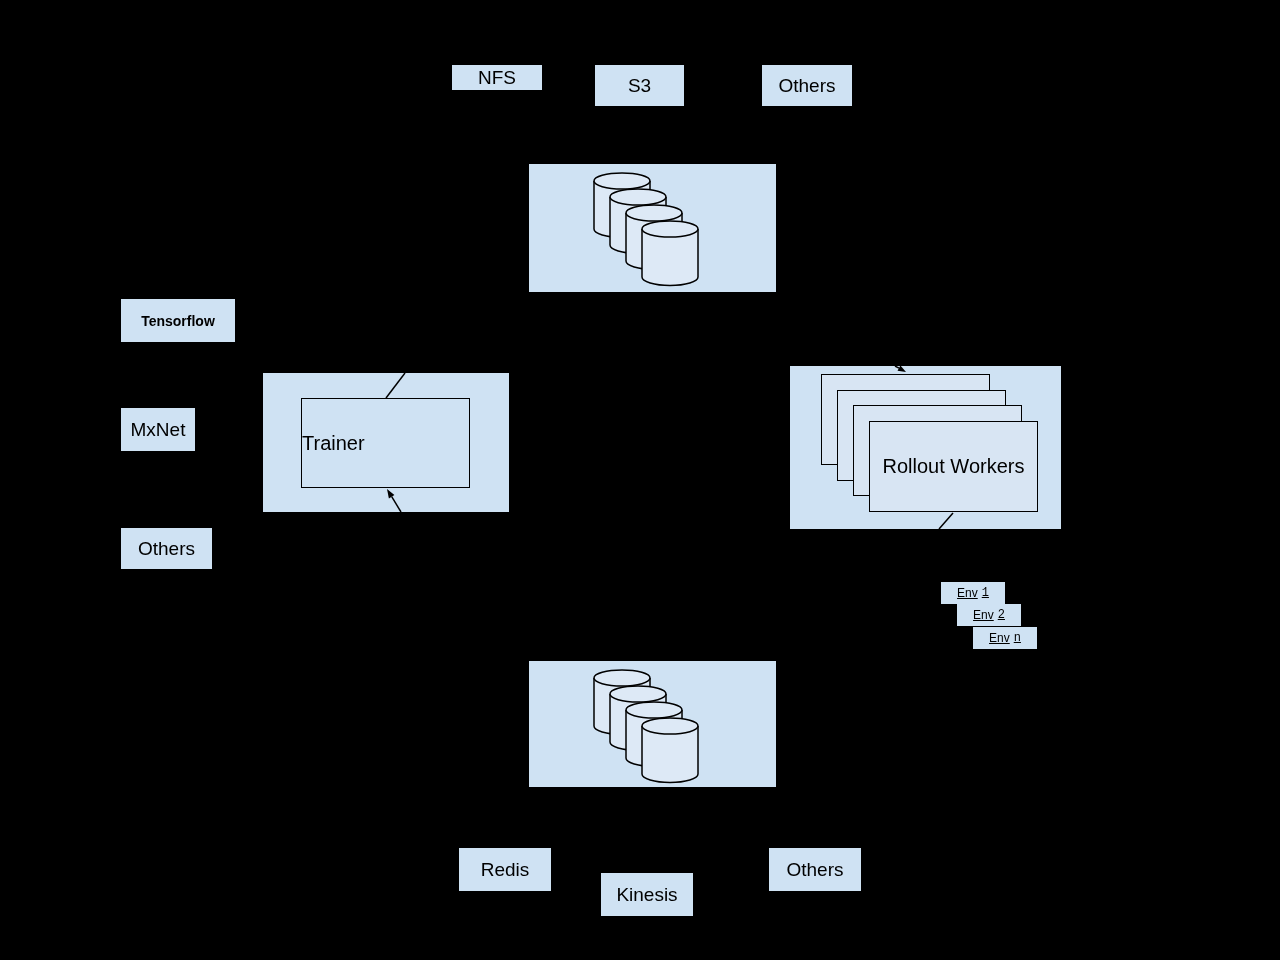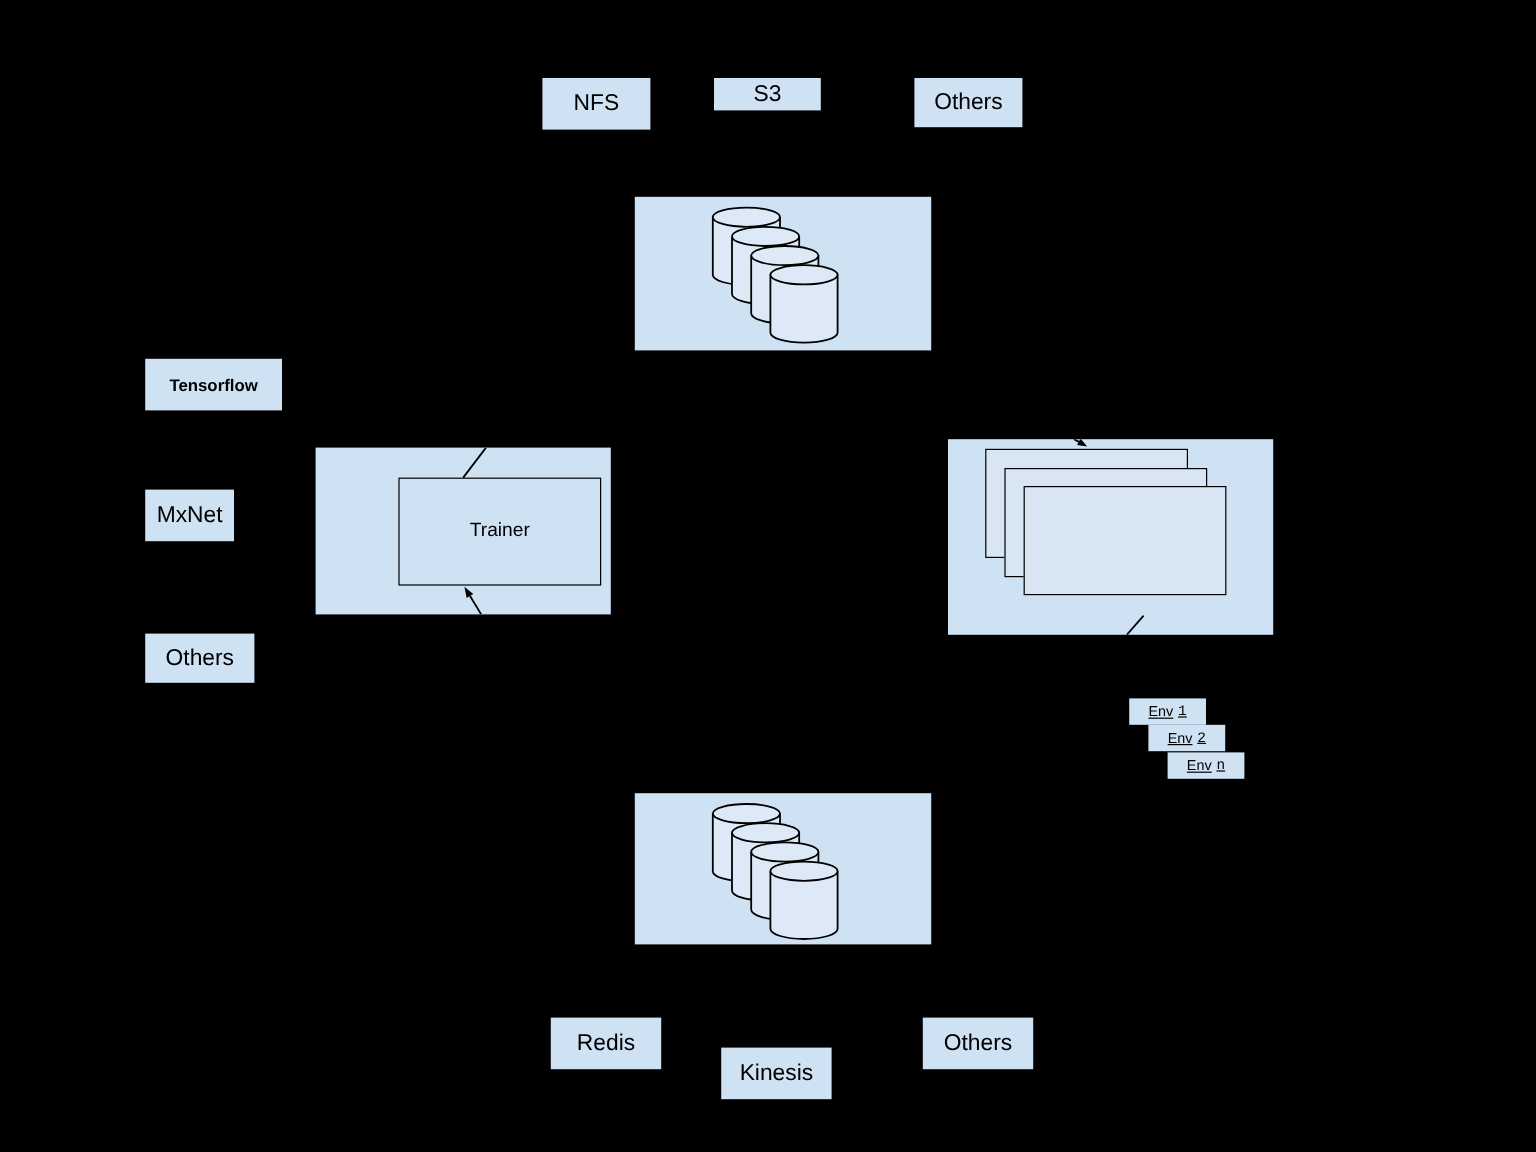--- a/index.html
+++ b/index.html
@@ -25,23 +25,22 @@
     background:var(--panel,#cfe2f3);
   }
   .cyl path,.cyl ellipse{
     fill:var(--cylinder,#dde9f6);
     stroke:var(--stroke,#000000);
     stroke-width:1.5;
   }
   .inner-box{
     position:absolute;
     border:1.5px solid var(--stroke,#000000);
-    display:flex;align-items:center;justify-content:center;
-    font-size:16px;
-    margin-left:31px;
+    display:flex;align-items:center;
+    font-size:20px;
   }
   .worker-card{
     position:absolute;
     width:169px;height:91px;
     background:var(--card,#d8e5f3);
     border:1.5px solid var(--stroke,#000000);
     box-sizing:border-box;
     display:flex;align-items:center;justify-content:center;
     font-size:20px;
   }
@@ -57,24 +56,24 @@
   .env-chip .mono{font-family:"Liberation Mono",monospace;font-size:12px;}
   .overlay{position:absolute;left:0;top:0;pointer-events:none;}
   .overlay line{stroke:var(--stroke,#000000);stroke-width:1.5;}
   .overlay polygon{fill:var(--stroke,#000000);stroke:none;}
 </style>
 </head>
 <body>
 
 <div class="canvas">
 
-  <div class="chip" style="left:452px;top:65px;width:90px;height:43px;align-items:center;">
+  <div class="chip" style="left:452px;top:65px;width:90px;height:25px;align-items:center;">
     <span>NFS</span>
   </div>
-  <div class="chip" style="left:595px;top:65px;width:89px;height:27px;">
+  <div class="chip" style="left:595px;top:65px;width:89px;height:41px;">
     <span>S3</span>
   </div>
   <div class="chip" style="left:762px;top:65px;width:90px;height:41px;">
     <span>Others</span>
   </div>
 
   <div class="panel" style="left:529px;top:164px;width:247px;height:128px;">
     <svg class="cyl" width="247" height="128" viewBox="0 0 247 128">
       <defs>
         <g id="cylA">
@@ -107,20 +106,23 @@
       <line x1="142" y1="0" x2="123" y2="25"></line>
       <line x1="138" y1="139" x2="128.7" y2="123.7"></line>
       <polygon points="124,116 131.4,122 125.9,125.4"></polygon>
     </svg>
   </div>
 
   <div class="panel" style="left:790px;top:366px;width:271px;height:163px;">
     <div class="worker-card" style="left:31px;top:8px;"></div>
     <div class="worker-card" style="left:47px;top:24px;"></div>
     <div class="worker-card" style="left:63px;top:39px;"></div>
+    <div class="worker-card" style="left:79px;top:55px;">
+      <span>Rollout Workers</span>
+    </div>
     <svg class="overlay" width="271" height="163" viewBox="0 0 271 163">
       <line x1="105" y1="0" x2="109" y2="2.2"></line>
       <polygon points="116,6 107.5,4.8 110.4,-0.5"></polygon>
       <line x1="163" y1="147" x2="149" y2="163"></line>
     </svg>
   </div>
 
   <div class="env-chip" style="left:941px;top:582px;">
     <span>Env</span>
       <span class="mono">1</span>

